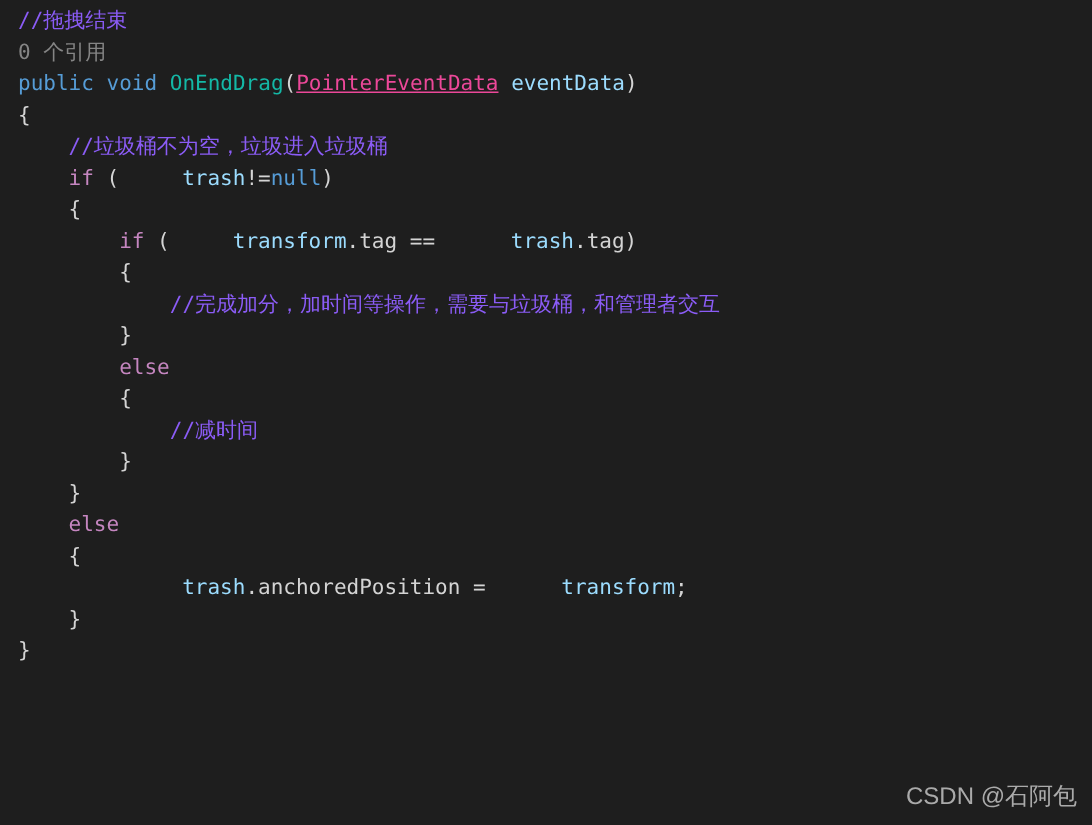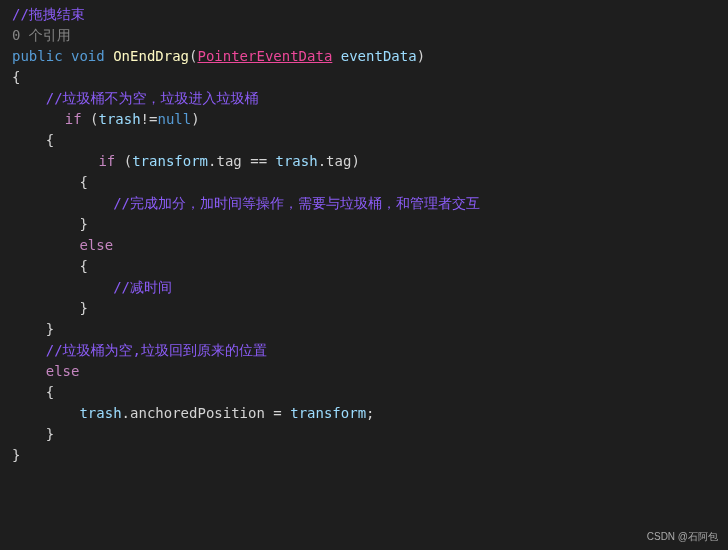--- a/index.html
+++ b/index.html
@@ -15,38 +15,38 @@
       overflow: hidden;
       position: relative;
     }
     .code-editor { position: relative; }
     .line { white-space: pre; min-height: 21px; }
     .indent-guide { color: #404040; }
     .comment { color: #8b5cf6; }
     .refs { color: #858585; }
     .keyword-public { color: #569cd6; text-align: right; }
     .keyword-void { color: #569cd6; }
-    .keyword-if { color: #c586c0; margin-left: 19px; }
+    .keyword-if { color: #c586c0; }
     .keyword-else { color: #c586c0; }
     .keyword-null { color: #569cd6; }
-    .method-name { color: #fef9c3; }
+    .method-name { color: #14b8a6; }
     .type-name { color: #ec4899; text-decoration: underline; }
-    .variable { color: #9cdcfe; }
+    .variable { color: #9cdcfe; margin-left: 42px; }
     .param { color: #9cdcfe; }
     .brace { color: #d4d4d4; }
     .paren { color: #d4d4d4; }
     .operator { color: #d4d4d4; }
     .prop { color: #d4d4d4; }
     .underline { text-decoration-style: dotted; text-decoration-color: #666; }
     .watermark {
       position: absolute;
       bottom: 6px;
       right: 10px;
       color: #aaa;
-      font-size: 10px;
+      font-size: 16px;
       font-family: sans-serif;
     }
   </style>
 </head>
 <body>
 
 <div class="code-editor">
   <div class="line"><span class="comment">//拖拽结束</span></div>
   <div class="line"><span class="refs">0 个引用</span></div>
   <div class="line"><span class="keyword-public">public</span> <span class="keyword-void">void</span> <span class="method-name">OnEndDrag</span><span class="paren">(</span><span class="type-name">PointerEventData</span> <span class="param">eventData</span><span class="paren">)</span></div>
@@ -56,21 +56,20 @@
   <div class="line"><span class="indent-guide">    </span><span class="brace">{</span></div>
   <div class="line"><span class="indent-guide">        </span><span class="keyword-if">if</span> <span class="paren">(</span><span class="variable underline">transform</span><span class="prop">.</span><span class="prop">tag</span> <span class="operator">==</span> <span class="variable">trash</span><span class="prop">.</span><span class="prop">tag</span><span class="paren">)</span></div>
   <div class="line"><span class="indent-guide">        </span><span class="brace">{</span></div>
   <div class="line"><span class="indent-guide">            </span><span class="comment">//完成加分，加时间等操作，需要与垃圾桶，和管理者交互</span></div>
   <div class="line"><span class="indent-guide">        </span><span class="brace">}</span></div>
   <div class="line"><span class="indent-guide">        </span><span class="keyword-else">else</span></div>
   <div class="line"><span class="indent-guide">        </span><span class="brace">{</span></div>
   <div class="line"><span class="indent-guide">            </span><span class="comment">//减时间</span></div>
   <div class="line"><span class="indent-guide">        </span><span class="brace">}</span></div>
   <div class="line"><span class="indent-guide">    </span><span class="brace">}</span></div>
-  <div class="line"><span class="indent-guide">    </span><span class="comment">//垃圾桶为空,垃圾回到原来的位置</span></div>
   <div class="line"><span class="indent-guide">    </span><span class="keyword-else">else</span></div>
   <div class="line"><span class="indent-guide">    </span><span class="brace">{</span></div>
   <div class="line"><span class="indent-guide">        </span><span class="variable">trash</span><span class="prop">.</span><span class="prop">anchoredPosition</span> <span class="operator">=</span> <span class="variable">transform</span><span class="prop">;</span></div>
   <div class="line"><span class="indent-guide">    </span><span class="brace">}</span></div>
   <div class="line"><span class="brace">}</span></div>
 </div>
 
 <div class="watermark">CSDN @石阿包</div>
 
 </body></html>

